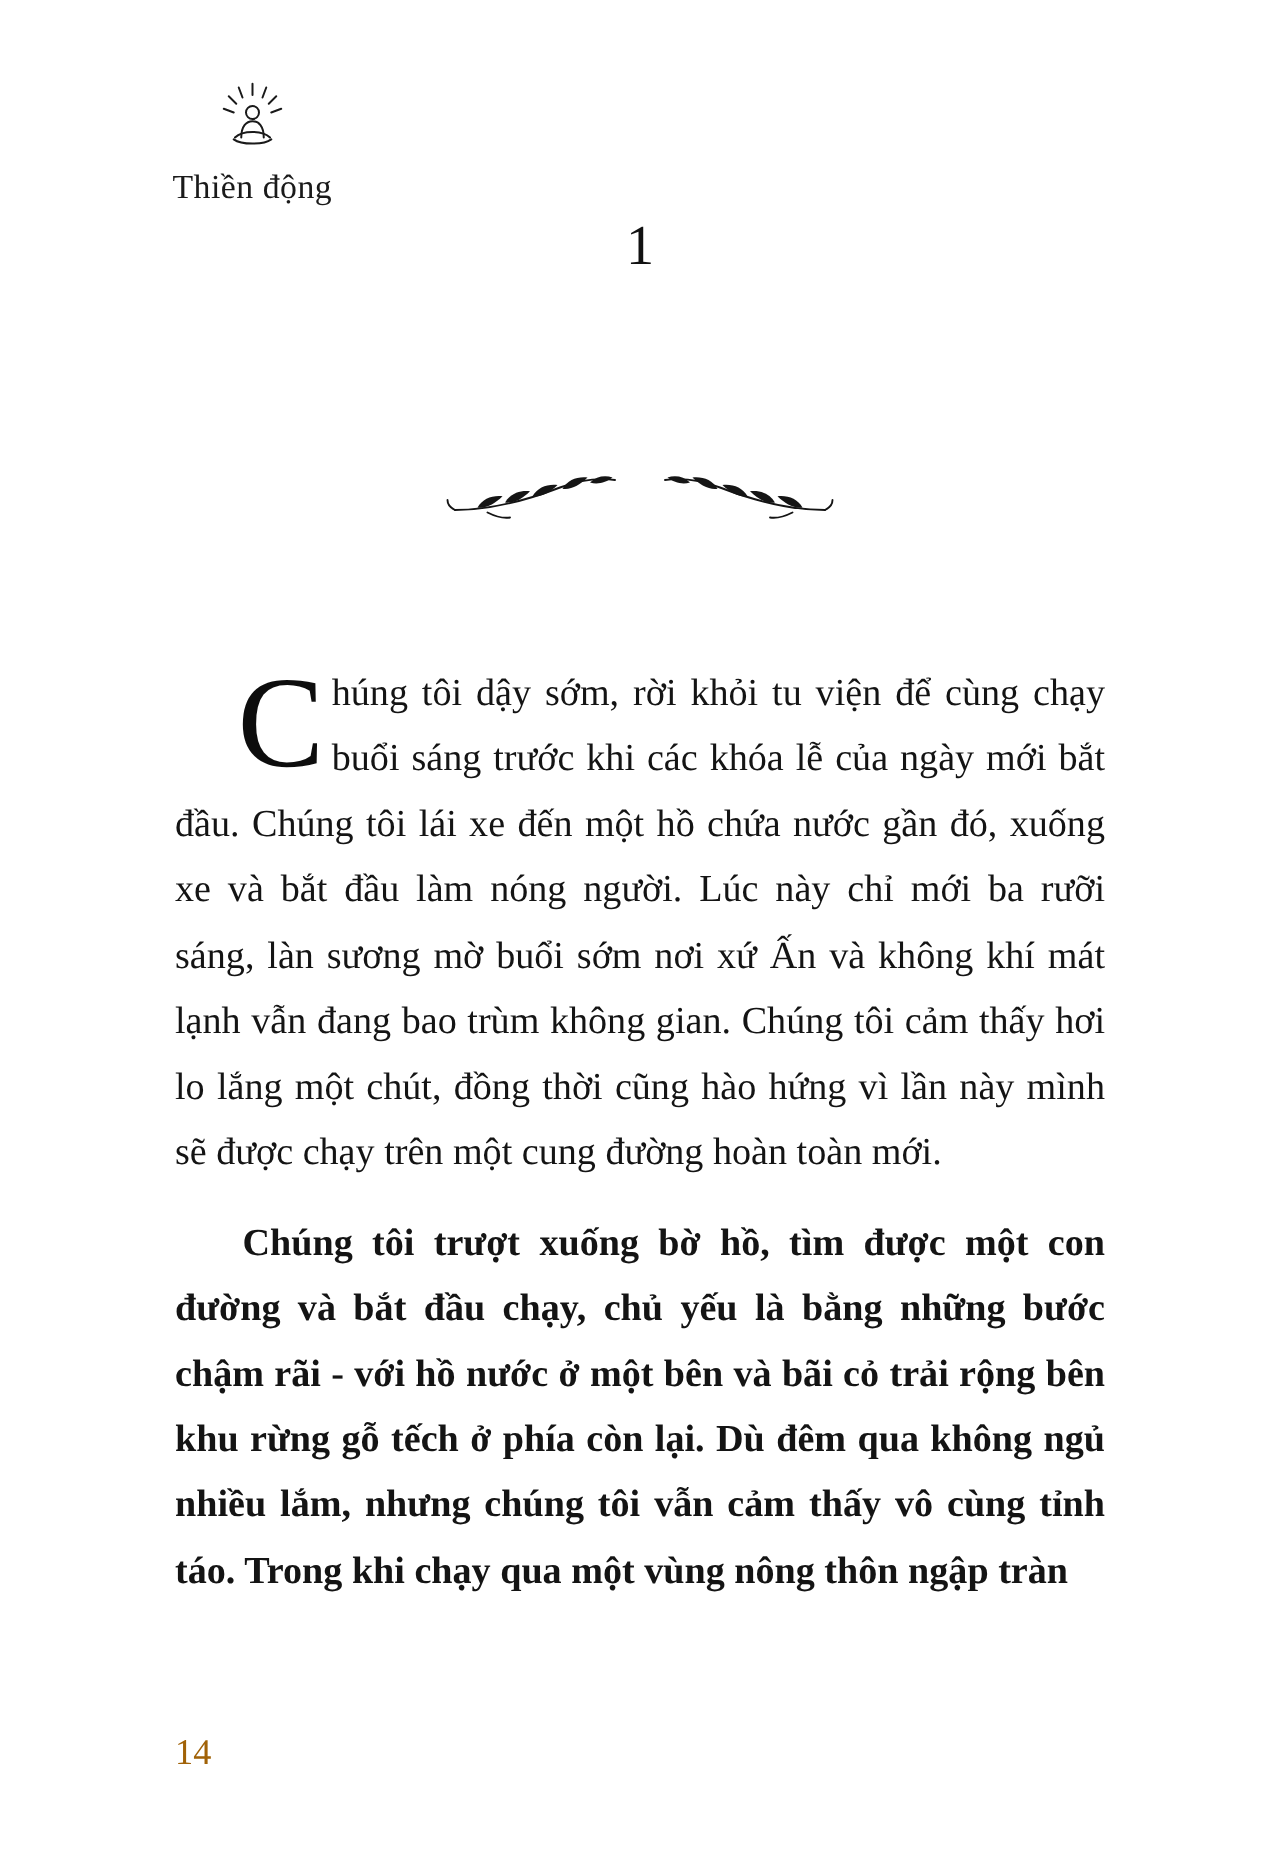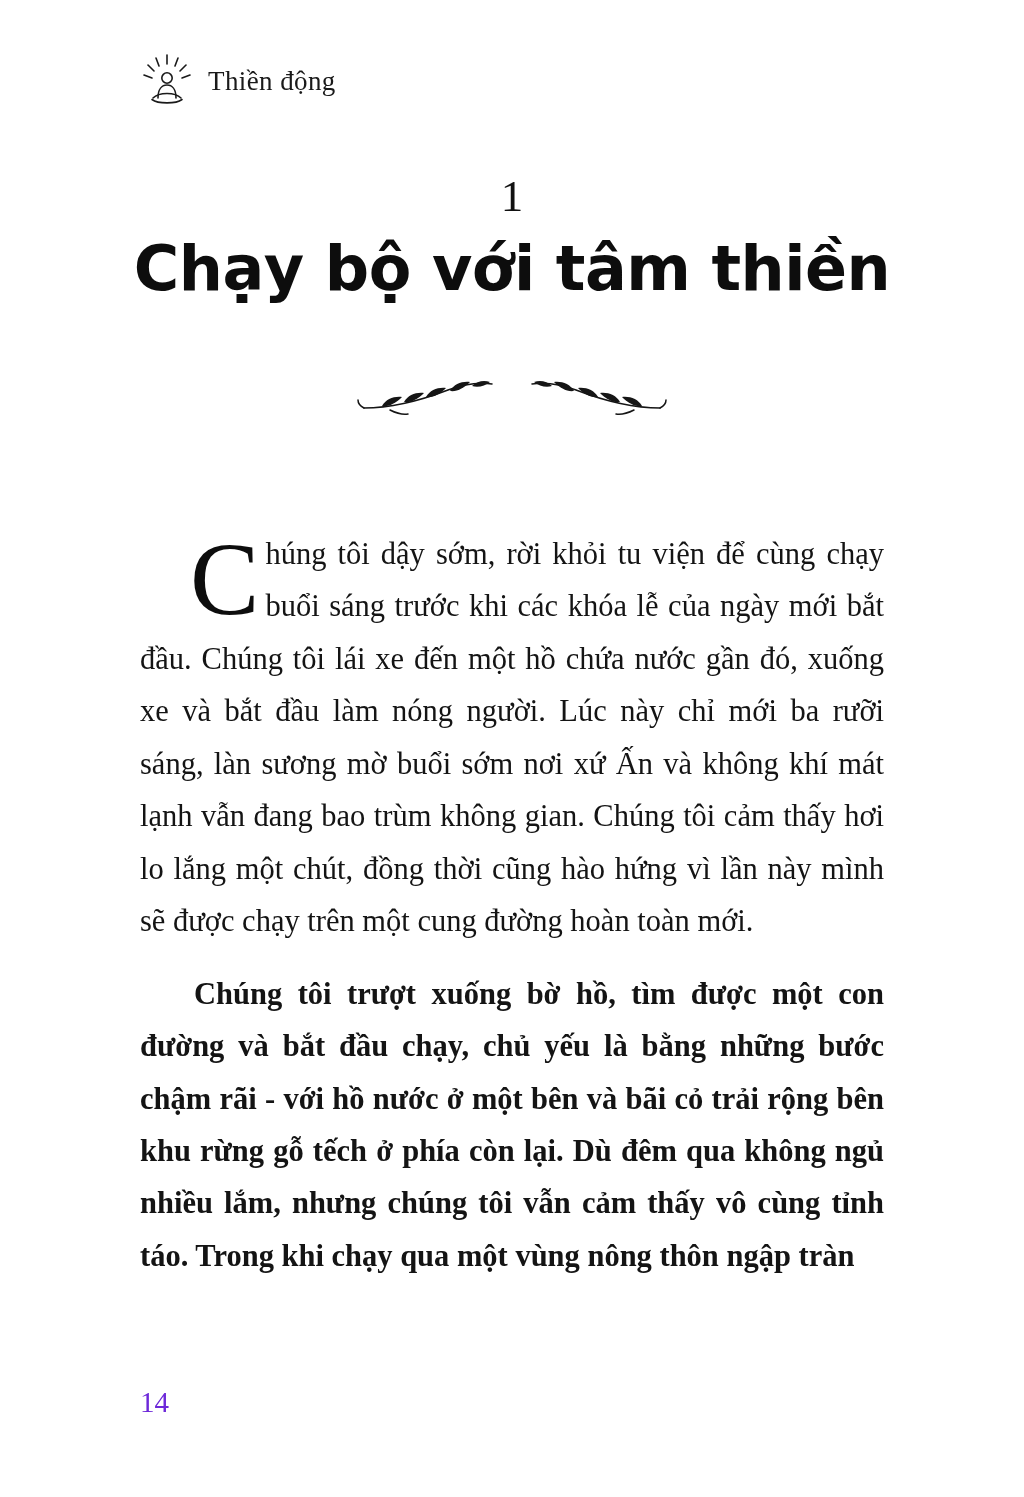--- a/index.html
+++ b/index.html
@@ -13,25 +13,26 @@
     height: 1497px;
     background: #ffffff;
     font-family: "Liberation Serif", serif;
     color: #111111;
     overflow: hidden;
   }
 
   
   .running-header {
     position: absolute;
-    top: 52px;
+    top: 64px;
     left: 138px;
     display: flex;
     align-items: center;
     gap: 12px;
+    flex-direction: column;
   }
   .header-emblem {
     width: 58px;
     height: 58px;
     display: block;
   }
   .header-text {
     font-family: "Liberation Serif", serif;
     font-size: 27px;
     letter-spacing: 0.4px;
@@ -105,21 +106,21 @@
     color: #0d0d0d;
   }
 
   
   .folio {
     position: absolute;
     left: 140px;
     top: 1386px;
     font-family: "Liberation Serif", serif;
     font-size: 29px;
-    color: #6d28d9;
+    color: #a16207;
   }
 </style>
 </head>
 <body>
 
 <div class="page">
 
   <div class="running-header">
     <span class="header-emblem-wrap">
       <svg class="header-emblem" viewBox="0 0 58 58" fill="none" stroke="#1a1a1a" stroke-width="1.6" stroke-linecap="round">
@@ -136,21 +137,20 @@
 
         <path d="M20 46 C20 37 24 33 29 33 C34 33 38 37 38 46"></path>
         <path d="M15 46 C18 43 24 41.5 29 41.5 C34 41.5 40 43 43 46"></path>
         <path d="M14 47.5 C20 52 38 52 44 47.5"></path>
       </svg>
     </span>
     <span class="header-text">Thiền động</span>
   </div>
 
   <div class="chapter-number">1</div>
-  <div class="chapter-title">Chạy bộ với tâm thiền</div>
 
   <div class="ornament">
     <svg viewBox="0 0 320 56" fill="none" stroke="#151515" stroke-width="1.5" stroke-linecap="round">
 
       <path d="M12 40 C40 40 70 32 96 22 C112 16 126 14 140 16"></path>
       <path d="M30 38 C34 31 42 28 50 29 C44 35 37 39 30 38 Z" fill="#151515" stroke="none"></path>
       <path d="M52 34 C56 27 64 24 72 25 C66 31 59 35 52 34 Z" fill="#151515" stroke="none"></path>
       <path d="M74 29 C78 22 86 19 94 20 C88 26 81 30 74 29 Z" fill="#151515" stroke="none"></path>
       <path d="M98 23 C102 16 110 13 118 14 C112 20 105 24 98 23 Z" fill="#151515" stroke="none"></path>
       <path d="M120 18 C125 13 132 12 138 14 C133 18 126 20 120 18 Z" fill="#151515" stroke="none"></path>

